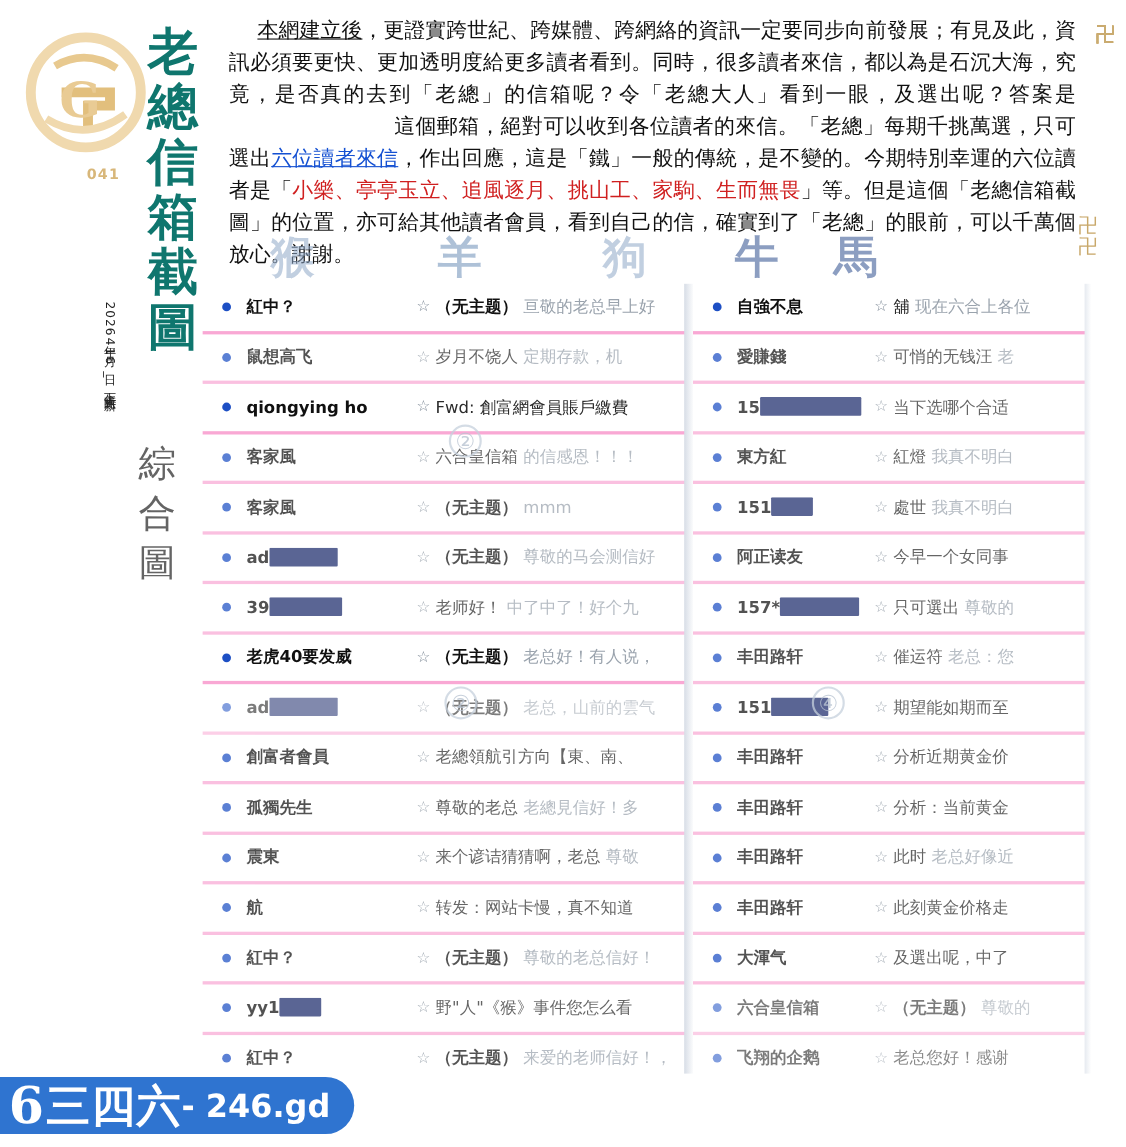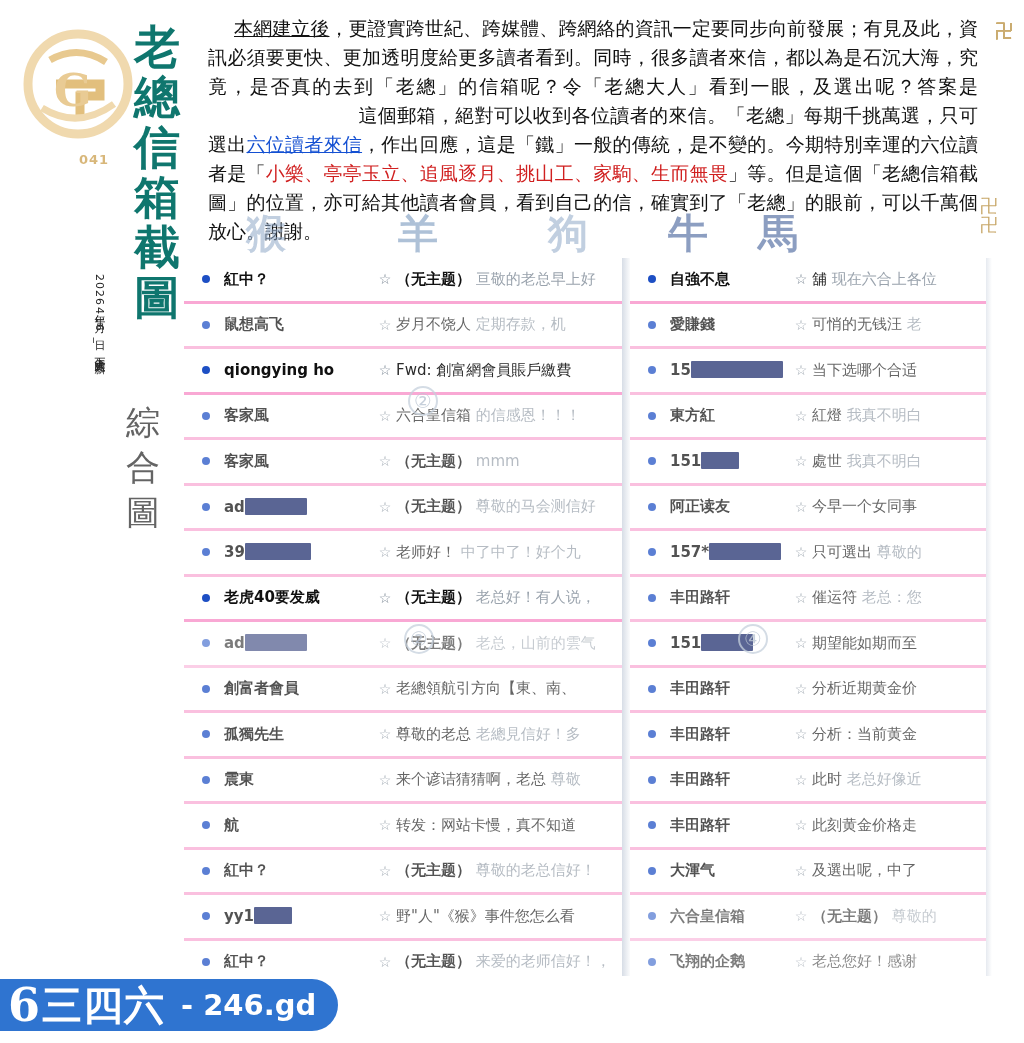--- a/index.html
+++ b/index.html
@@ -137,21 +137,21 @@
   .wm-six{
     font-family:"DejaVu Serif","Liberation Serif",serif;font-weight:bold;
     font-size:46px;color:#ffffff;line-height:46px;margin-right:2px;
   }
   .wm-cn{
     font-family:"DejaVu Serif","Liberation Serif",serif;font-weight:bold;
     font-size:40px;color:#ffffff;letter-spacing:1px;
   }
   .wm-dom{
     font-family:"DejaVu Sans","Liberation Sans",sans-serif;font-weight:bold;
-    font-size:29px;color:#ffffff;letter-spacing:0;margin-left:16px;
+    font-size:29px;color:#ffffff;letter-spacing:0;margin-left:0;
   }
   .wm-leaf{
     position:absolute;left:14px;bottom:46px;color:#9ec8f2;font-size:20px;
   }
 </style>
 </head>
 <body>
 
 <div class="orn-tr">卍卍卍卍卍卍卍卍</div>
 <div class="orn-br">卍卍</div>

